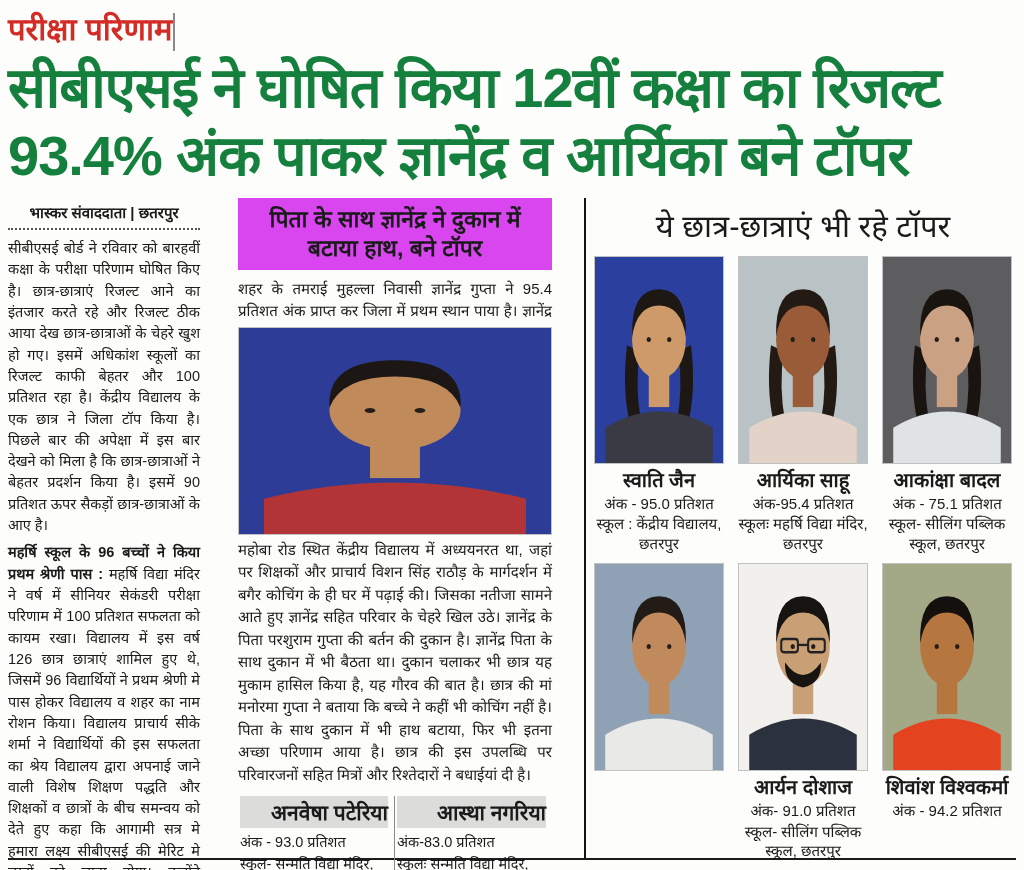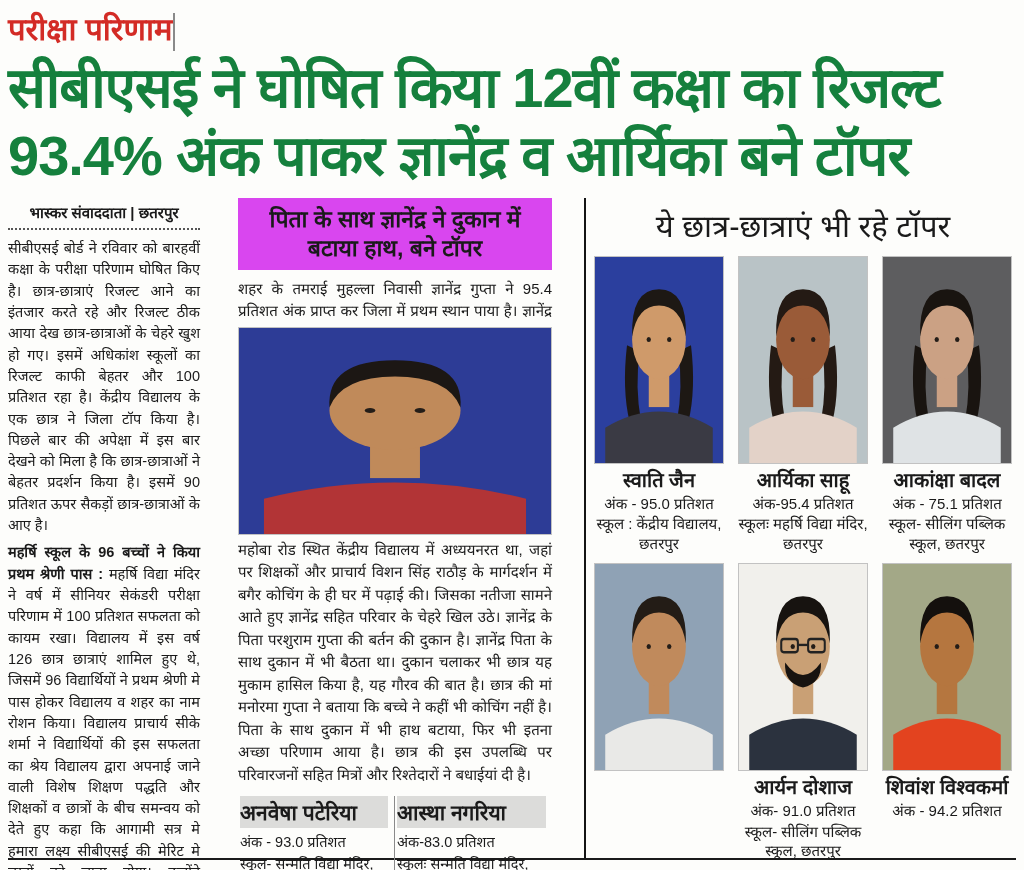--- a/index.html
+++ b/index.html
@@ -33,21 +33,21 @@
   
   .mid-titlebox { background:#d946ef; text-align:center; font-weight:800; font-size:23px;
     line-height:1.25; padding:7px 6px; margin-bottom:8px; }
   .mid-body { font-size:15px; line-height:1.5; text-align:justify; }
   .mid-photo { float:left; width:140px; height:224px; margin:4px 12px 4px 0; border:1px solid #bbb; }
 
   
   .mini-table { margin-top:10px; display:grid; grid-template-columns:1fr 1fr; clear:both; }
   .mini-cell { padding:0 6px 8px 2px; }
   .mini-cell.left-cell { border-right:1.5px solid #8a8a8a; }
-  .mini-name { background:#dcdcda; font-weight:800; font-size:21px; text-align:left; padding:2px 0; margin-bottom:4px; }
+  .mini-name { background:#dcdcda; font-weight:800; font-size:21px; text-align:right; padding:2px 0; margin-bottom:4px; }
   .mini-line { font-size:14.5px; line-height:1.5; }
 
   
   .right-title { text-align:center; font-weight:400; font-size:31px; padding:6px 0 10px 0; }
   .topper-grid { display:grid; grid-template-columns:repeat(3,1fr); column-gap:14px; row-gap:10px; }
   .topper-card { text-align:center; }
   .portrait { width:100%; height:208px; border:1px solid #c2c2c2; overflow:hidden; }
   .portrait svg { width:100%; height:100%; display:block; }
   .t-name { font-weight:800; font-size:20px; margin-top:4px; line-height:1.2; }
   .t-marks { font-size:15px; line-height:1.35; margin-top:2px; }

